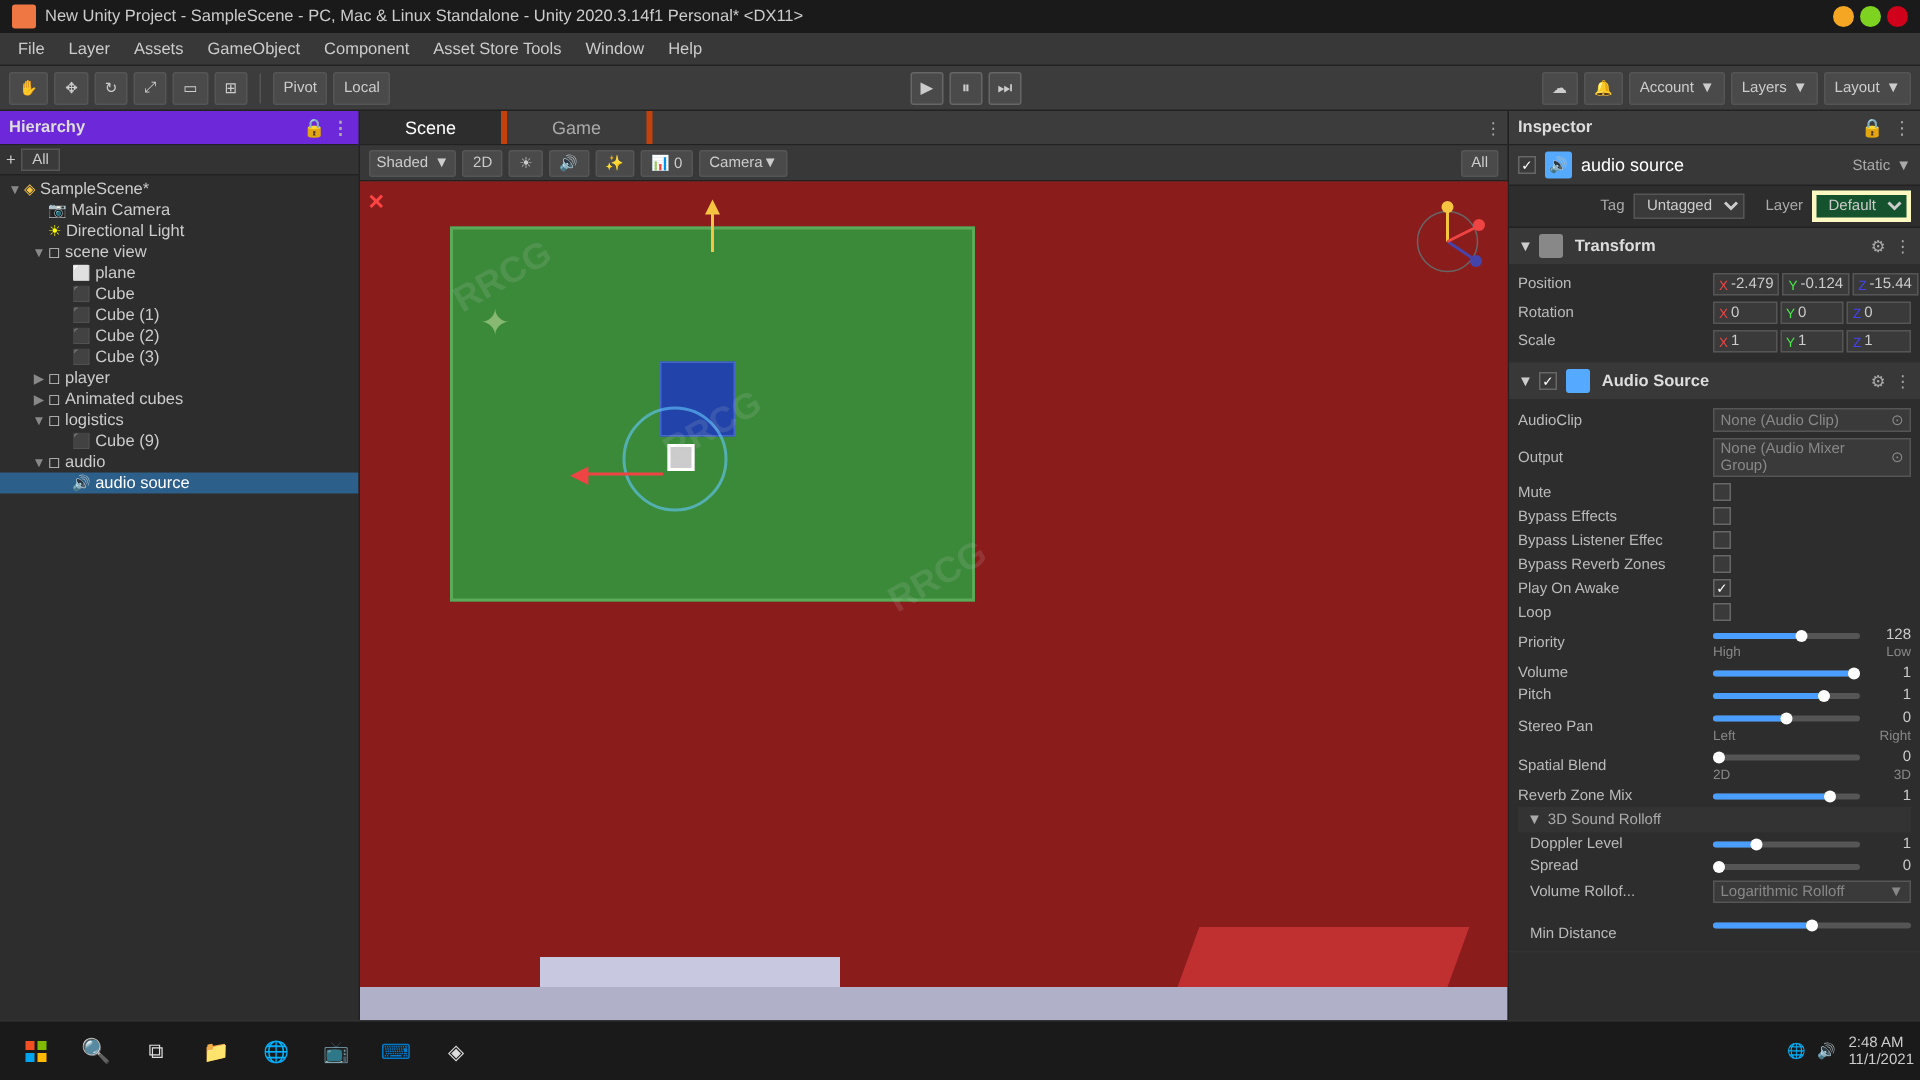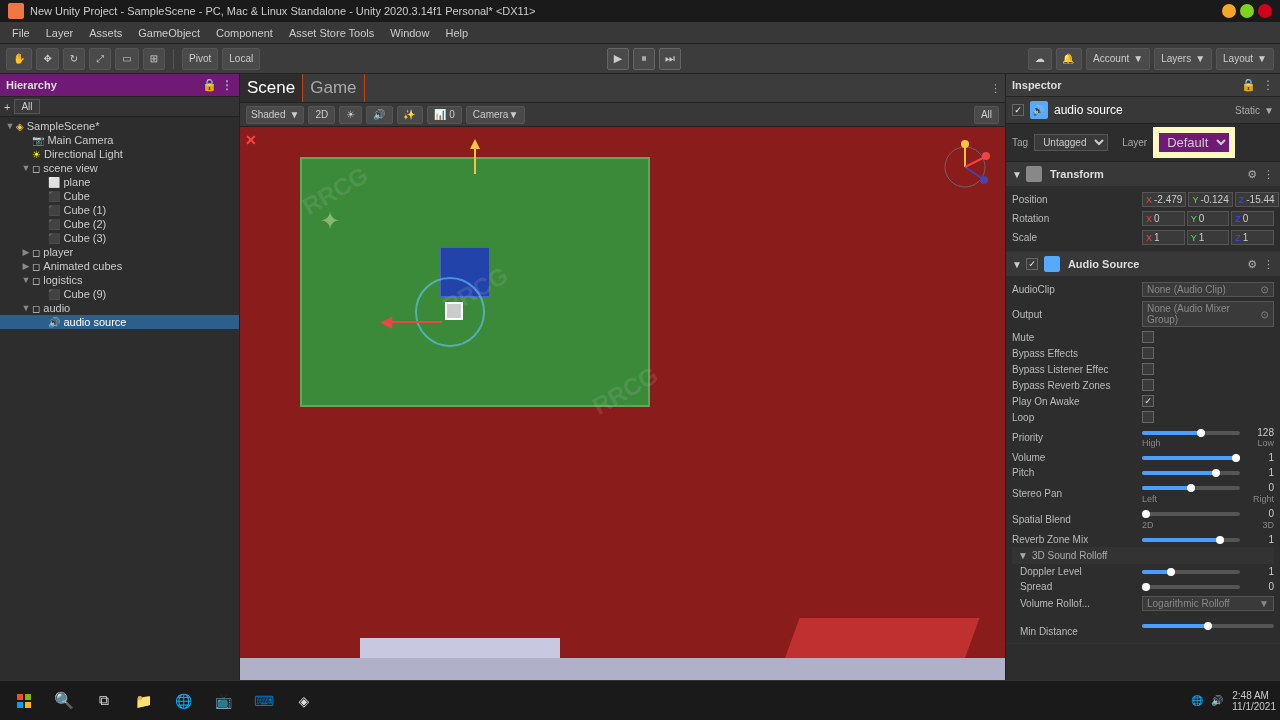--- a/index.html
+++ b/index.html
@@ -24,45 +24,45 @@
     .tb-center { flex: 1; display: flex; justify-content: center; gap: 4px; align-items: center; }
     .play-btn { width: 22px; height: 22px; background: #4a4a4a; border: 1px solid #666; border-radius: 2px; display: flex; align-items: center; justify-content: center; cursor: pointer; color: #ccc; }
     .tb-right { margin-left: auto; display: flex; align-items: center; gap: 4px; }
     .tb-dropdown { background: #4a4a4a; border: 1px solid #555; color: #ccc; padding: 2px 6px; font-size: 10px; cursor: pointer; border-radius: 2px; height: 22px; display: flex; align-items: center; gap: 4px; }
 
     
     #main { display: flex; height: calc(720px - 22px - 22px - 30px - 22px); }
 
     
     #hierarchy { width: 240px; background: #2d2d2d; border-right: 1px solid #222; display: flex; flex-direction: column; }
-    .panel-header { background: #701a75; padding: 4px 6px; display: flex; align-items: center; justify-content: space-between; border-bottom: 1px solid #222; font-size: 11px; font-weight: bold; }
+    .panel-header { background: #6d28d9; padding: 4px 6px; display: flex; align-items: center; justify-content: space-between; border-bottom: 1px solid #222; font-size: 11px; font-weight: bold; }
     .panel-header-left { display: flex; align-items: center; gap: 6px; }
     .hierarchy-toolbar { display: flex; align-items: center; padding: 2px 4px; gap: 4px; background: #333; border-bottom: 1px solid #222; }
     .hierarchy-content { flex: 1; overflow-y: auto; padding: 2px 0; }
     .tree-item { display: flex; align-items: center; padding: 1px 2px; cursor: pointer; white-space: nowrap; }
     .tree-item.selected { background: #2c5f8a; }
     .tree-item .arrow { width: 12px; text-align: center; font-size: 9px; color: #888; }
     .tree-item .label { font-size: 11px; color: #ccc; }
 
     
     #scene-area { flex: 1; display: flex; flex-direction: column; }
     #scene-tabs { background: #3c3c3c; display: flex; align-items: center; border-bottom: 1px solid #222; }
-    .scene-tab { padding: 4px 7px; cursor: pointer; font-size: 17px; color: #aaa; border-right: 1px solid #c2410c; }
+    .scene-tab { padding: 4px 30px; cursor: pointer; font-size: 12px; color: #aaa; border-right: 4px solid #c2410c; }
     .scene-tab.active { background: #2d2d2d; color: #fff; }
     #scene-toolbar { background: #383838; height: 24px; display: flex; align-items: center; padding: 0 6px; gap: 4px; border-bottom: 1px solid #222; }
     #scene-view { flex: 1; background: #8b1c1c; position: relative; overflow: hidden; }
     .scene-persp { position: absolute; bottom: 10px; right: 10px; font-size: 10px; color: #ccc; }
 
     
     #inspector { width: 275px; background: #2d2d2d; border-left: 1px solid #222; display: flex; flex-direction: column; overflow-y: auto; }
     .inspector-header { background: #3c3c3c; padding: 4px 6px; display: flex; align-items: center; justify-content: space-between; border-bottom: 1px solid #222; }
     .inspector-title { font-size: 11px; font-weight: bold; }
     .obj-header { display: flex; align-items: center; padding: 4px 6px; background: #383838; border-bottom: 1px solid #222; gap: 6px; }
     .obj-name { font-size: 12px; color: #fff; }
-    .tag-layer-row { display: flex; align-items: center; padding: 3px 6px; gap: 6px; font-size: 10px; border-bottom: 1px solid #222; }
+    .tag-layer-row { display: flex; align-items: center; padding: 3px 6px; gap: 6px; font-size: 10px; border-bottom: 1px solid #222; justify-content: flex-end; }
     .tag-dropdown { background: #3a3a3a; border: 1px solid #555; color: #ccc; padding: 1px 4px; font-size: 10px; }
     .component-section { border-bottom: 1px solid #333; }
     .component-header { display: flex; align-items: center; padding: 4px 6px; background: #383838; cursor: pointer; gap: 4px; }
     .component-title { font-size: 11px; font-weight: bold; color: #ddd; }
     .component-body { padding: 4px 6px; }
     .prop-row { display: flex; align-items: center; padding: 2px 0; font-size: 10px; }
     .prop-label { width: 130px; color: #bbb; flex-shrink: 0; }
     .xyz-row { display: flex; align-items: center; padding: 2px 0; font-size: 10px; }
     .xyz-row .prop-label { width: 130px; }
     .xyz-inputs { display: flex; gap: 2px; flex: 1; }
@@ -390,21 +390,21 @@
         <span style="color:#aaa;font-size:10px;">▼</span>
       </div>
     </div>
 
     <div class="tag-layer-row">
       <span style="color:#aaa;">Tag</span>
       <select class="tag-dropdown" style="background:#3a3a3a;border:1px solid #555;color:#ccc;padding:1px 4px;font-size:10px;">
         <option>Untagged</option>
       </select>
       <span style="color:#aaa;margin-left:8px;">Layer</span>
-      <select class="tag-dropdown" style="background:#701a75;border:6px solid #fef9c3;color:#ccc;padding:1px 4px;font-size:13px;">
+      <select class="tag-dropdown" style="background:#14532d;border:3px solid #fef9c3;color:#ccc;padding:1px 4px;font-size:10px;">
         <option>Default</option>
       </select>
     </div>
 
     <div class="component-section">
       <div class="component-header">
         <span style="color:#ccc;font-size:10px;">▼</span>
         <span style="width:16px;height:16px;background:#888;border-radius:2px;display:inline-block;margin-right:4px;"></span>
         <span class="component-title">Transform</span>
         <div class="component-icons">

